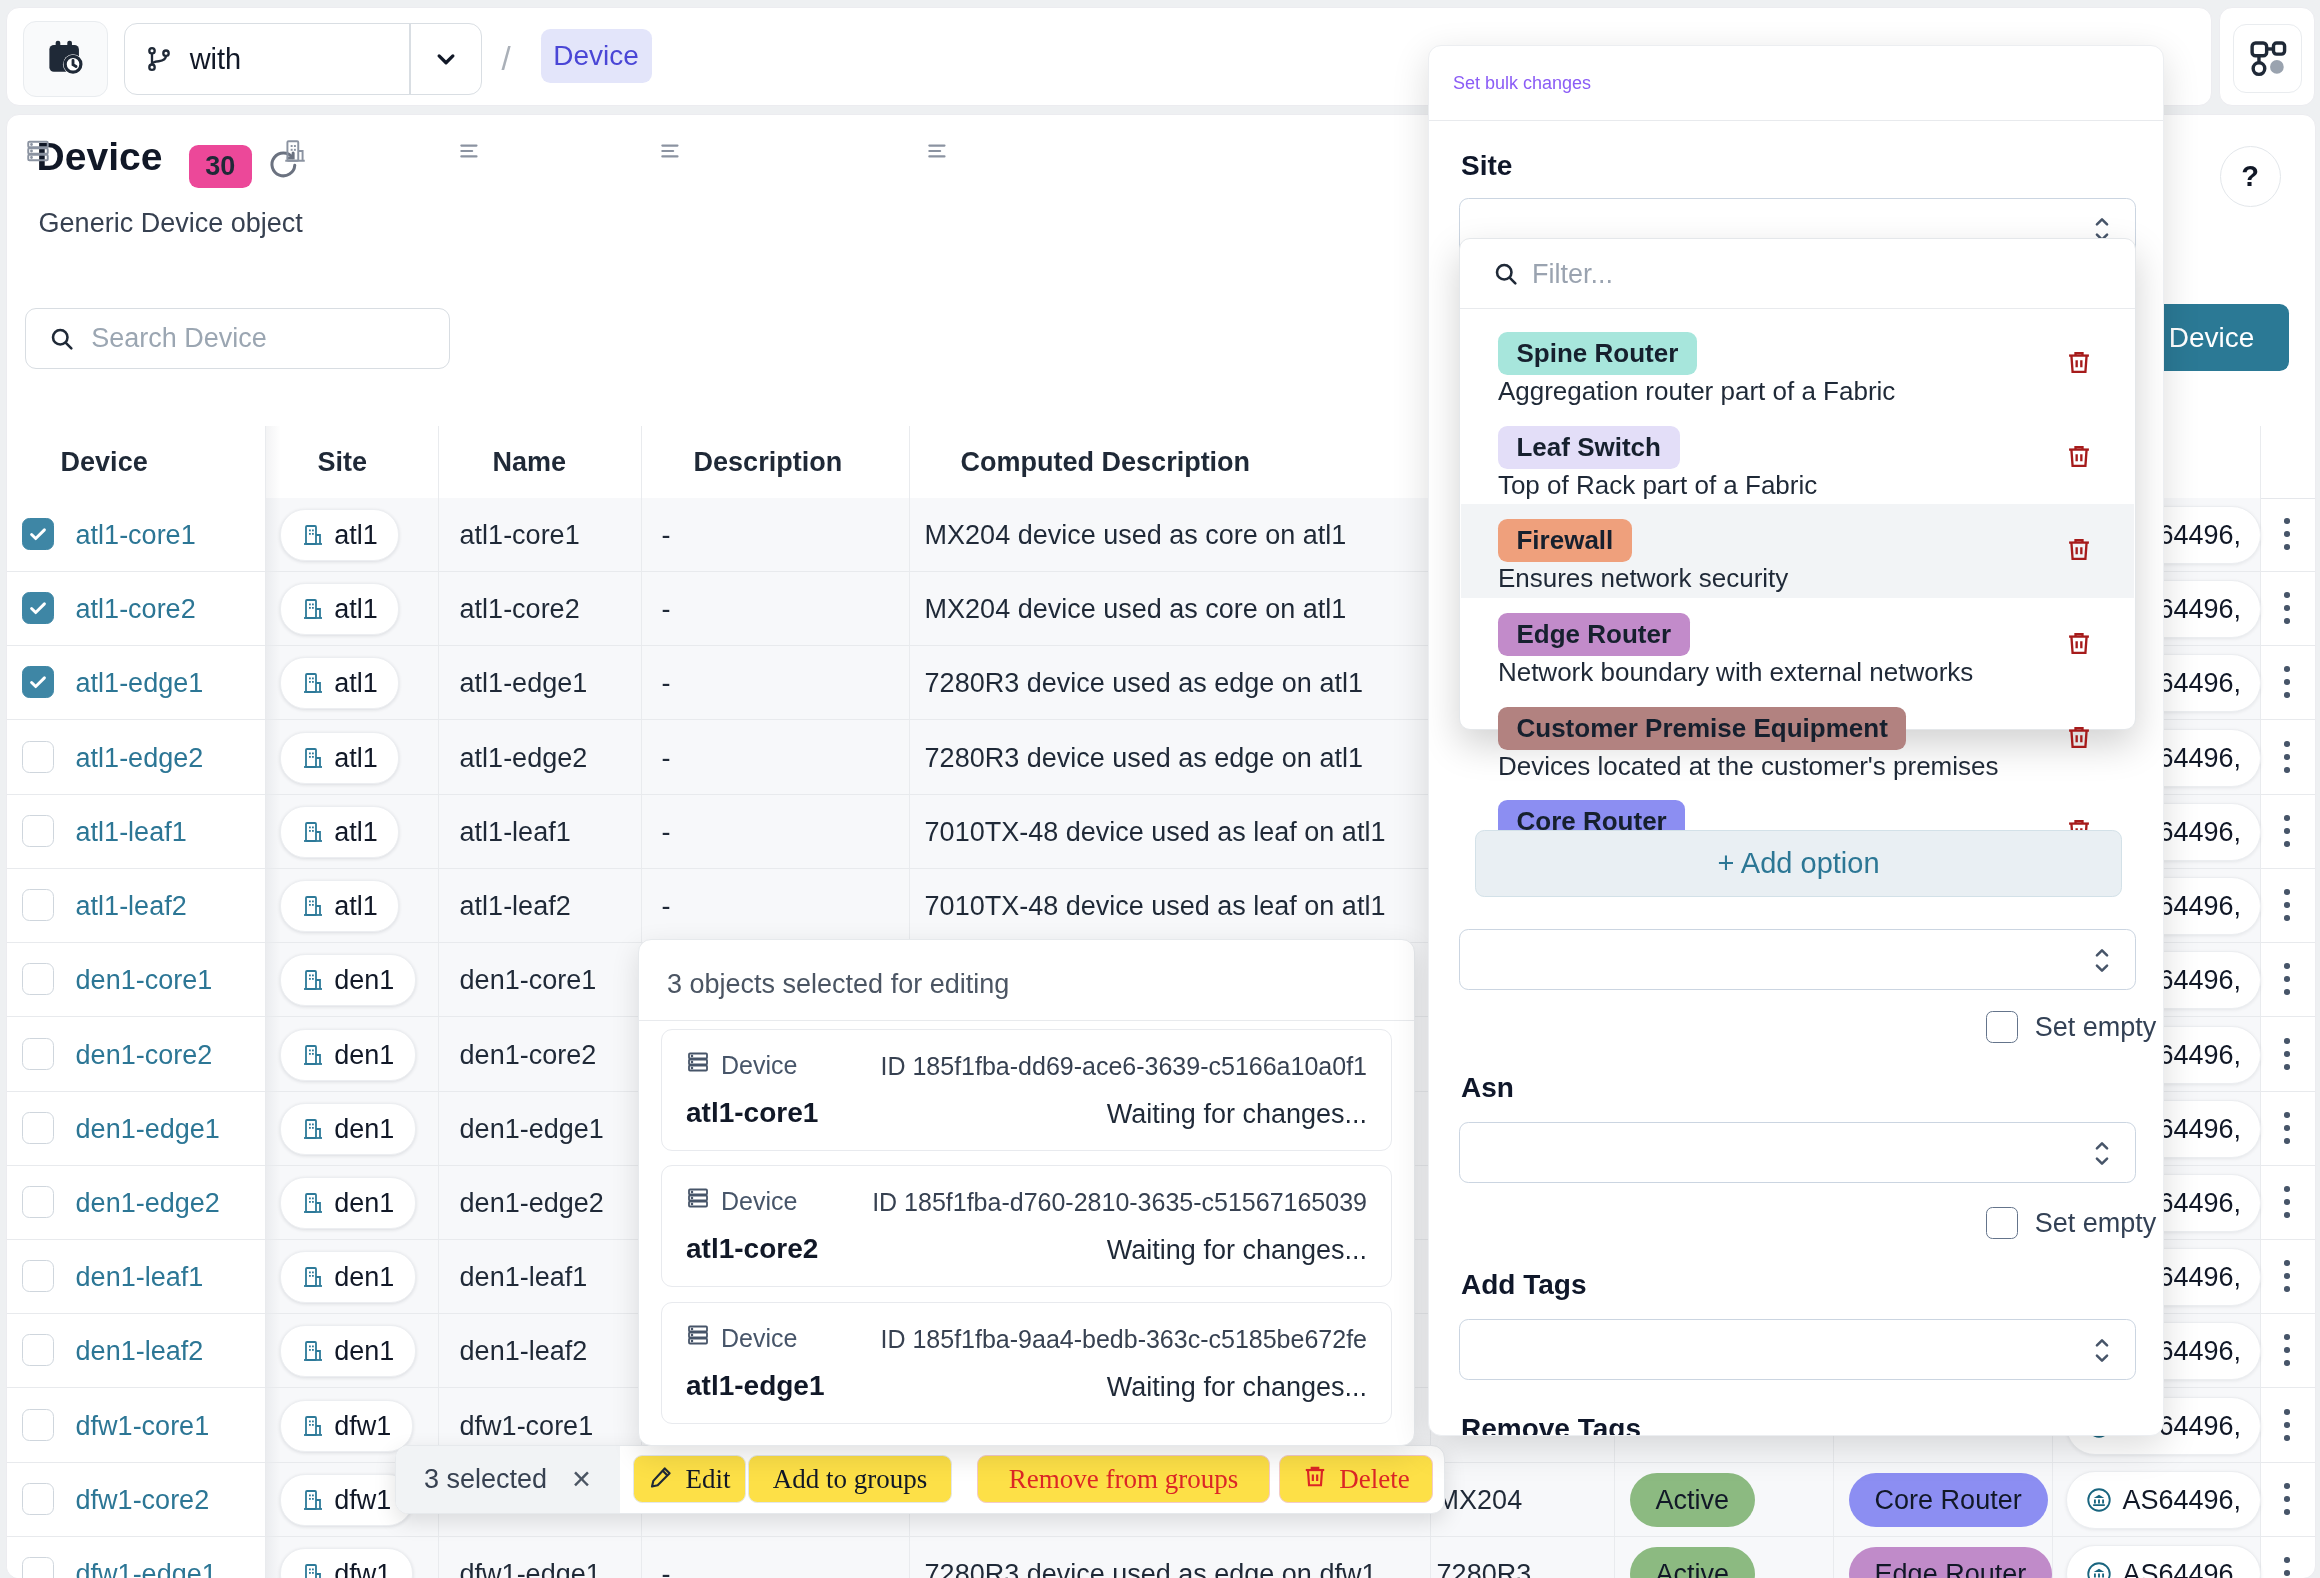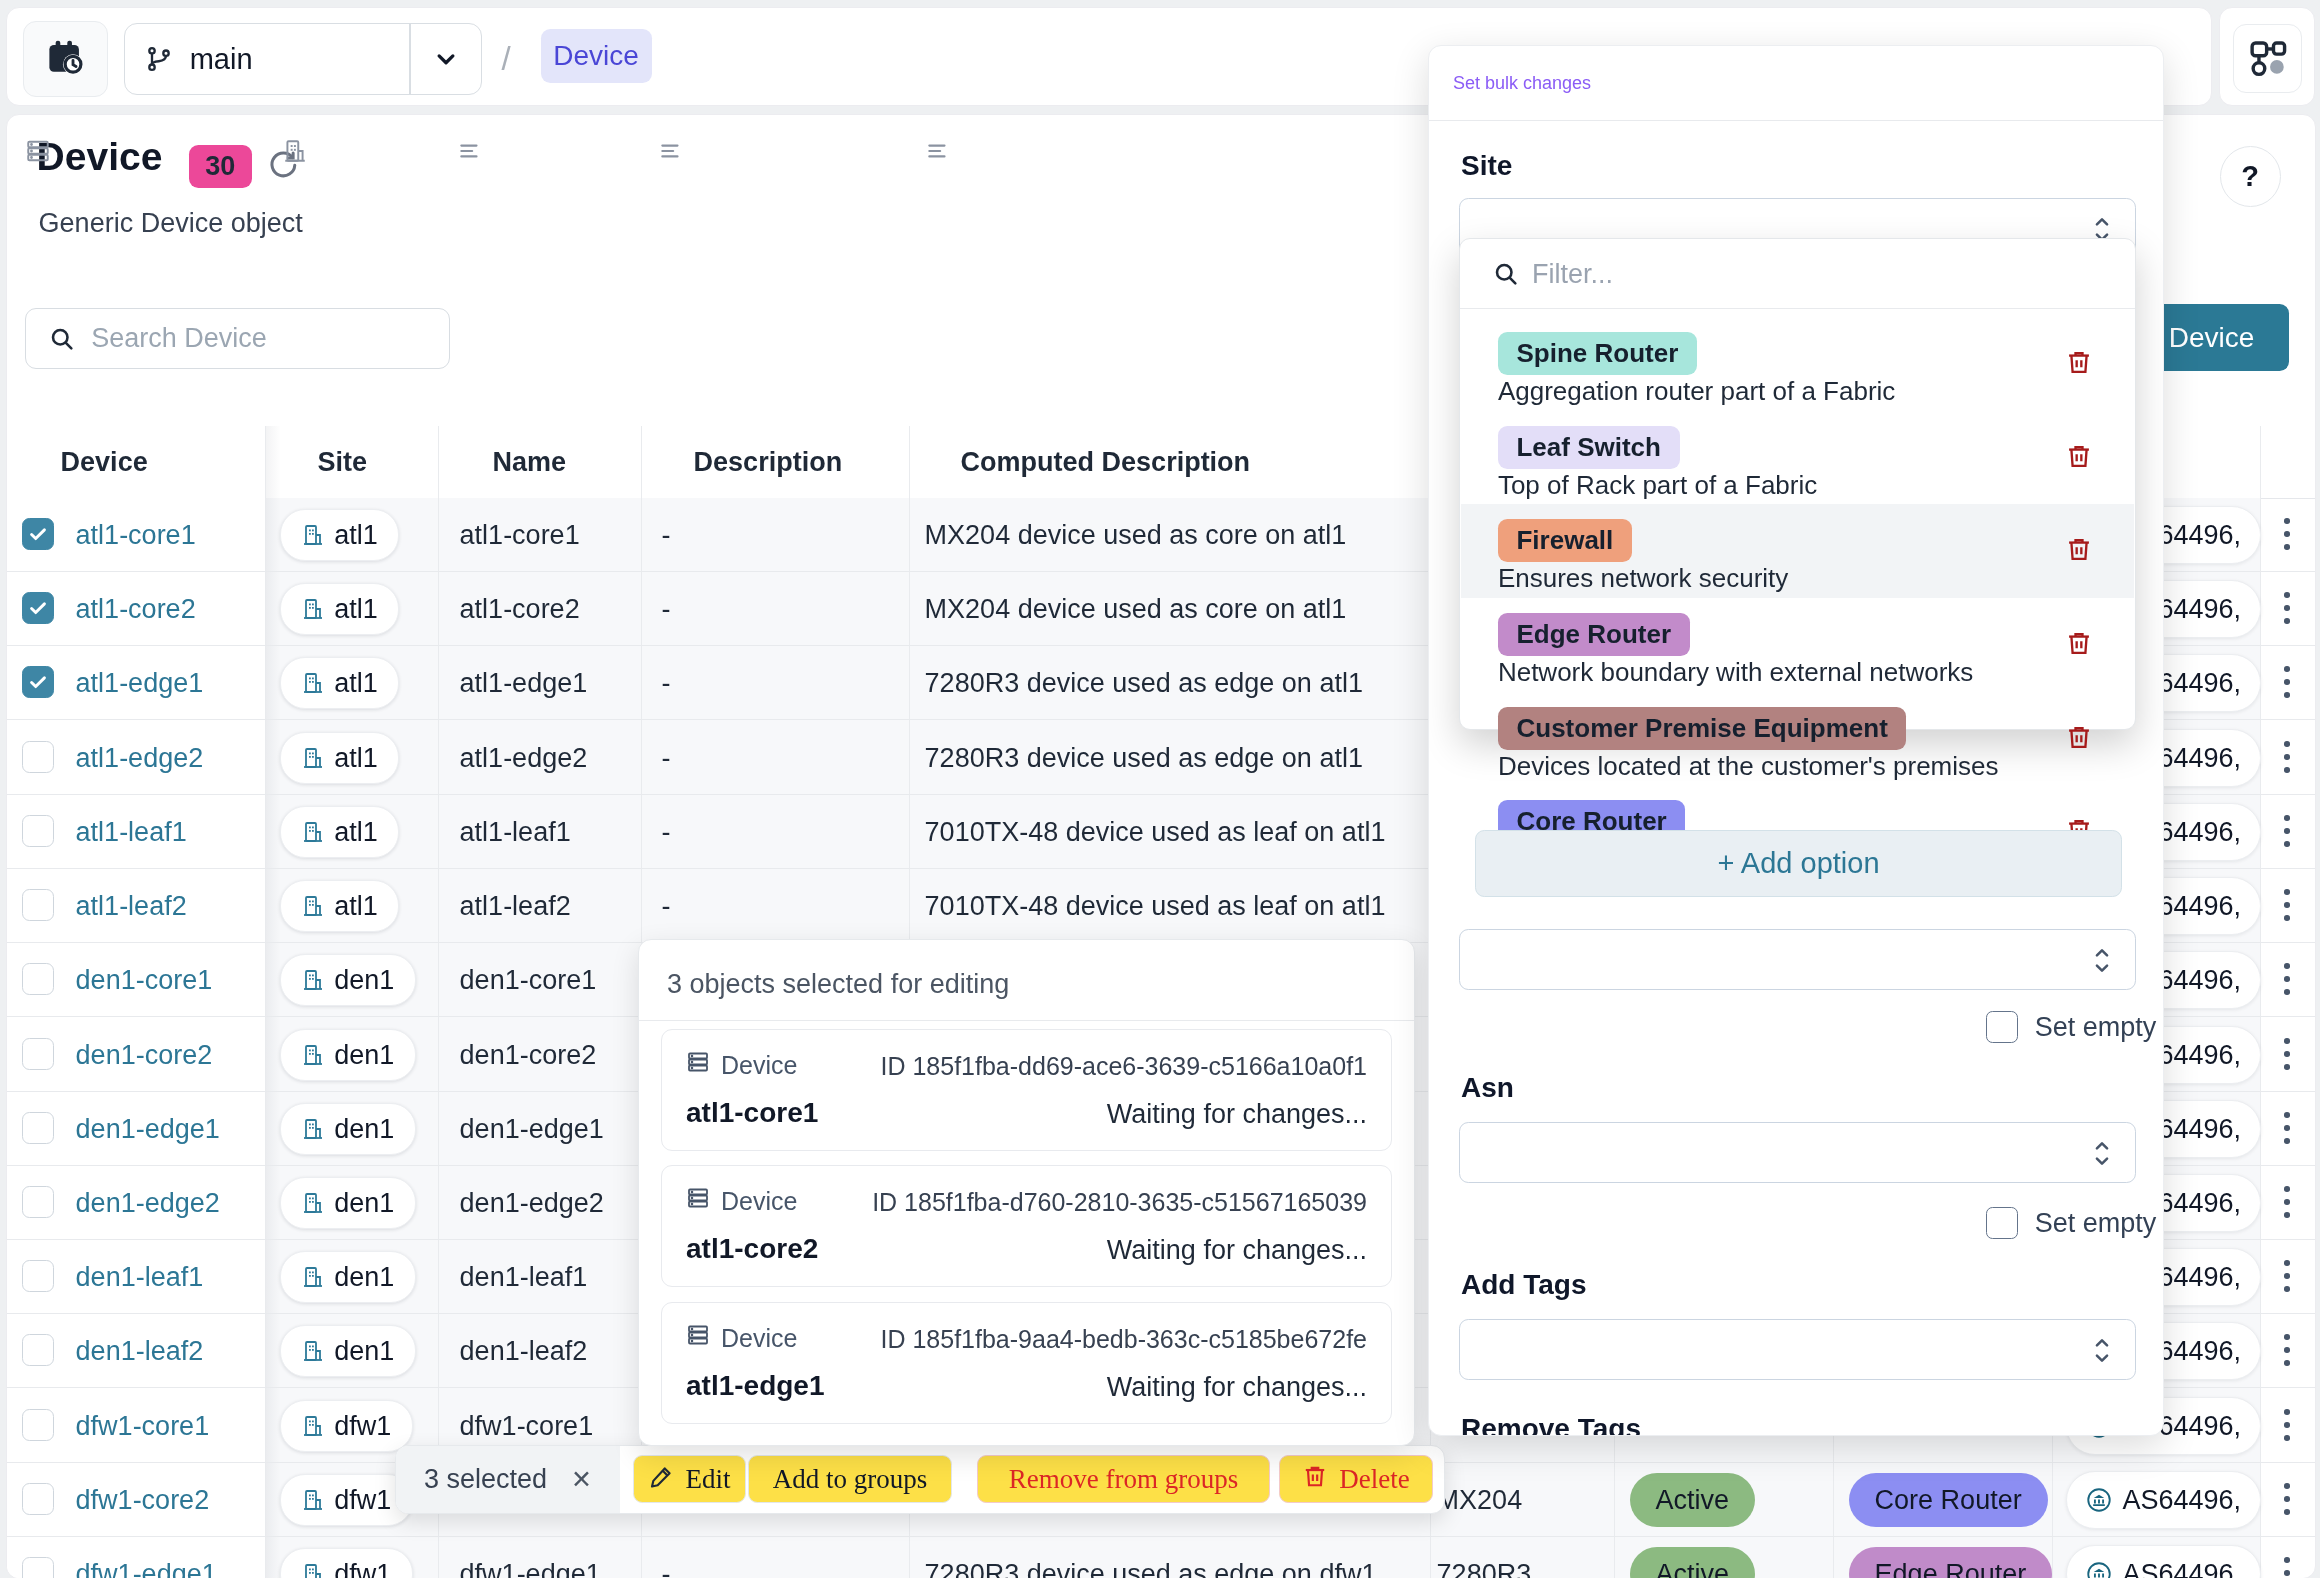--- a/index.html
+++ b/index.html
@@ -95,21 +95,21 @@
     <div class="branchsel" style="left:117px;top:15px;width:356px;height:70px;">
       <span style="margin-left:20.4px;display:flex;">
           <svg width="28" height="28" viewBox="0 0 24 24" fill="none" stroke="#1f2937" stroke-width="2">
             <circle cx="6" cy="5" r="2.3"></circle>
             <circle cx="6" cy="19" r="2.3"></circle>
             <circle cx="18" cy="7" r="2.3"></circle>
             <path d="M6 7.3v9.4"></path>
             <path d="M18 9.3c0 3.2-3.2 4.3-6.2 4.6-2.6.3-5.8.9-5.8 2.4"></path>
           </svg>
         </span>
-      <span class="lbl">main</span>
+      <span class="lbl">with</span>
       <span style="flex:1"></span>
       <span class="bdivider"></span>
       <span style="width:70px;display:flex;align-items:center;justify-content:center;">
           <svg width="30" height="30" viewBox="0 0 24 24" fill="none" stroke="#111827" stroke-width="2.6" stroke-linecap="round" stroke-linejoin="round">
             <path d="M6.5 9.5 12 15l5.5-5.5"></path>
           </svg>
         </span>
     </div>
     <span class="slash" style="left:495px;top:32px;">/</span>
     <div class="crumb" style="left:534px;top:20.4px;width:111px;height:54px;">Device</div>

